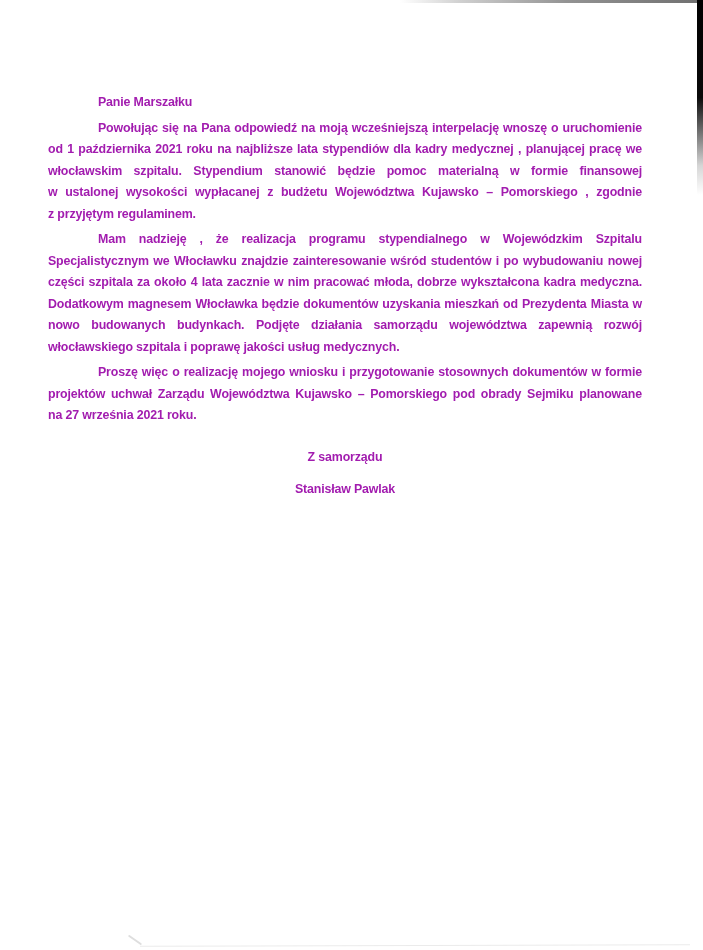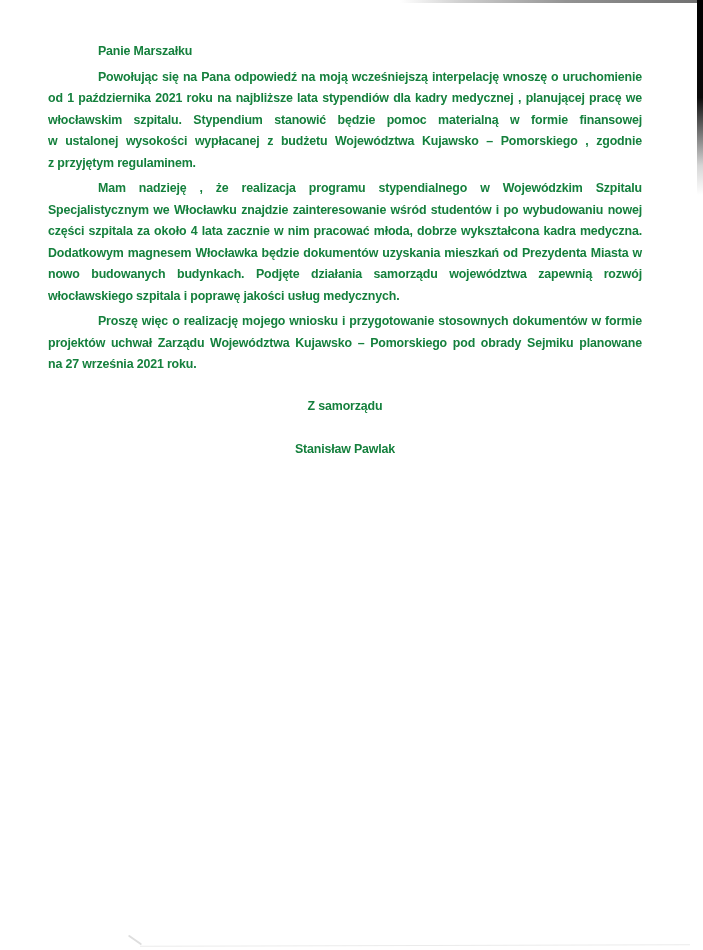--- a/index.html
+++ b/index.html
@@ -52,22 +52,22 @@
     background: #dedede;
     transform: rotate(35deg);
     border-radius: 1px;
   }
 
   
   .letter {
     position: absolute;
     left: 48px; top: 0;
     width: 594px;
-    padding-top: 41px;
-    color: #15803d;
+    padding-top: 92px;
+    color: #a21caf;
     font-size: 12.4px;
     font-weight: 700;
     letter-spacing: -0.15px;
     line-height: 21.5px;
   }
   .salutation {
     margin: 0 0 4px 0;
     text-indent: 50px;
   }
   .para {
@@ -82,21 +82,21 @@
   .line.last {
     text-align: center;
     text-align-last: left;
   }
   .closing-block {
     margin-top: 20px;
     text-align: center;
     font-weight: 600;
   }
   .signature-block {
-    margin-top: 22px;
+    margin-top: 11px;
     text-align: center;
     font-weight: 600;
   }
 </style>
 </head>
 <body>
 
 <div class="page">
 
   <div class="artifact-top-bar"></div>

